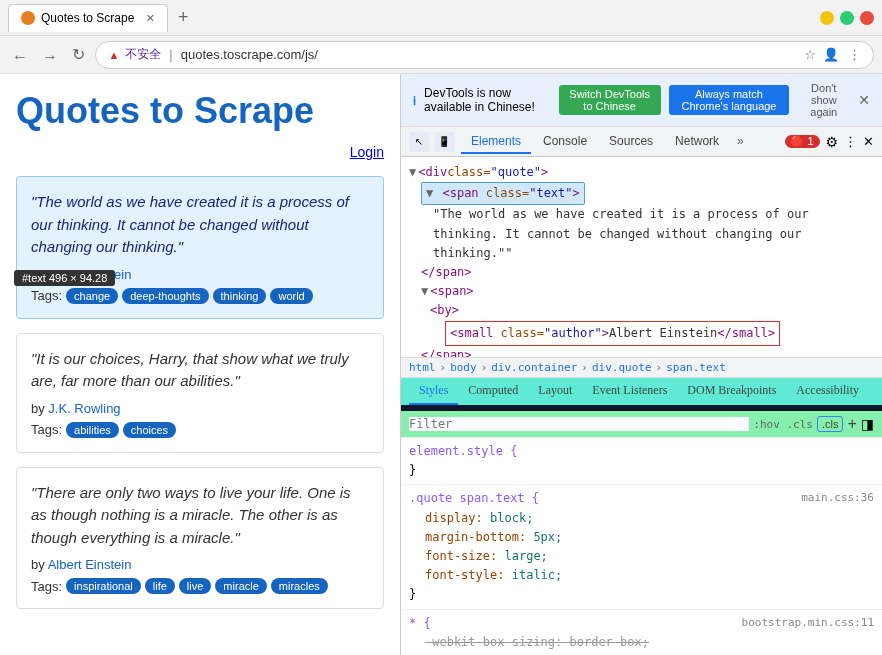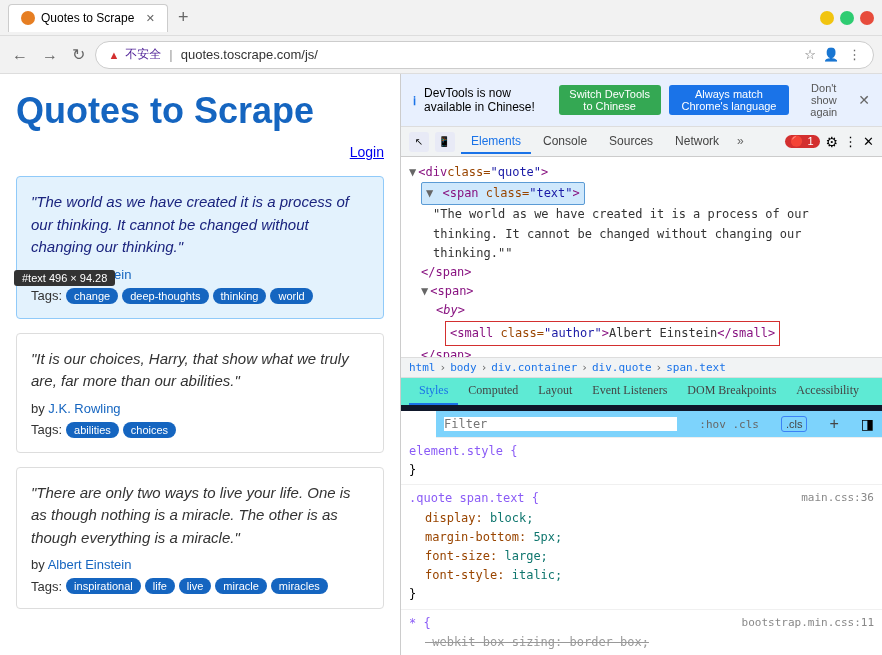--- a/index.html
+++ b/index.html
@@ -306,23 +306,22 @@
     }
     .styles-tab.active {
       border-bottom: 2px solid #1a73e8;
       color: #1a73e8;
     }
     .filter-bar {
       display: flex;
       align-items: center;
       padding: 4px 8px;
       border-bottom: 1px solid #eee;
-      background: #7dd3fc;
-      gap: 22px;
-      margin-left: 35px;
+      background: #86efac;
+      gap: 4px;
     }
     .filter-input {
       flex: 1;
       border: none;
       outline: none;
       font-size: 12px;
       font-family: monospace;
     }
     .filter-pseudo { color: #666; font-size: 11px; font-family: monospace; }
     .filter-cls-btn {
@@ -469,21 +468,21 @@
       <div class="tree-line" style="margin-left:24px;">
         <span class="text-content">"The world as we have created it is a process of our thinking. It cannot be changed without changing our thinking.""</span>
       </div>
       <div class="tree-line" style="margin-left:12px;">
         <span class="tag-name">&lt;/span&gt;</span>
       </div>
       <div class="tree-line" style="margin-left:12px;">
         <span class="triangle">▼</span>
         <span class="tag-name">&lt;span&gt;</span>
       </div>
-      <div class="tree-line" style="margin-left:27px;font-style:italic;">
+      <div class="tree-line" style="margin-left:21px;">
         <span class="tag-name">&lt;by&gt;</span>
       </div>
       <div class="tree-line" style="margin-left:36px;">
         <span class="red-border-box">
           <span class="tag-name">&lt;small </span><span class="attr-name">class=</span><span class="attr-value">"author"</span><span class="tag-name">&gt;</span><span class="text-content">Albert Einstein</span><span class="tag-name">&lt;/small&gt;</span>
         </span>
       </div>
       <div class="tree-line" style="margin-left:12px;">
         <span class="tag-name">&lt;/span&gt;</span>
       </div>

